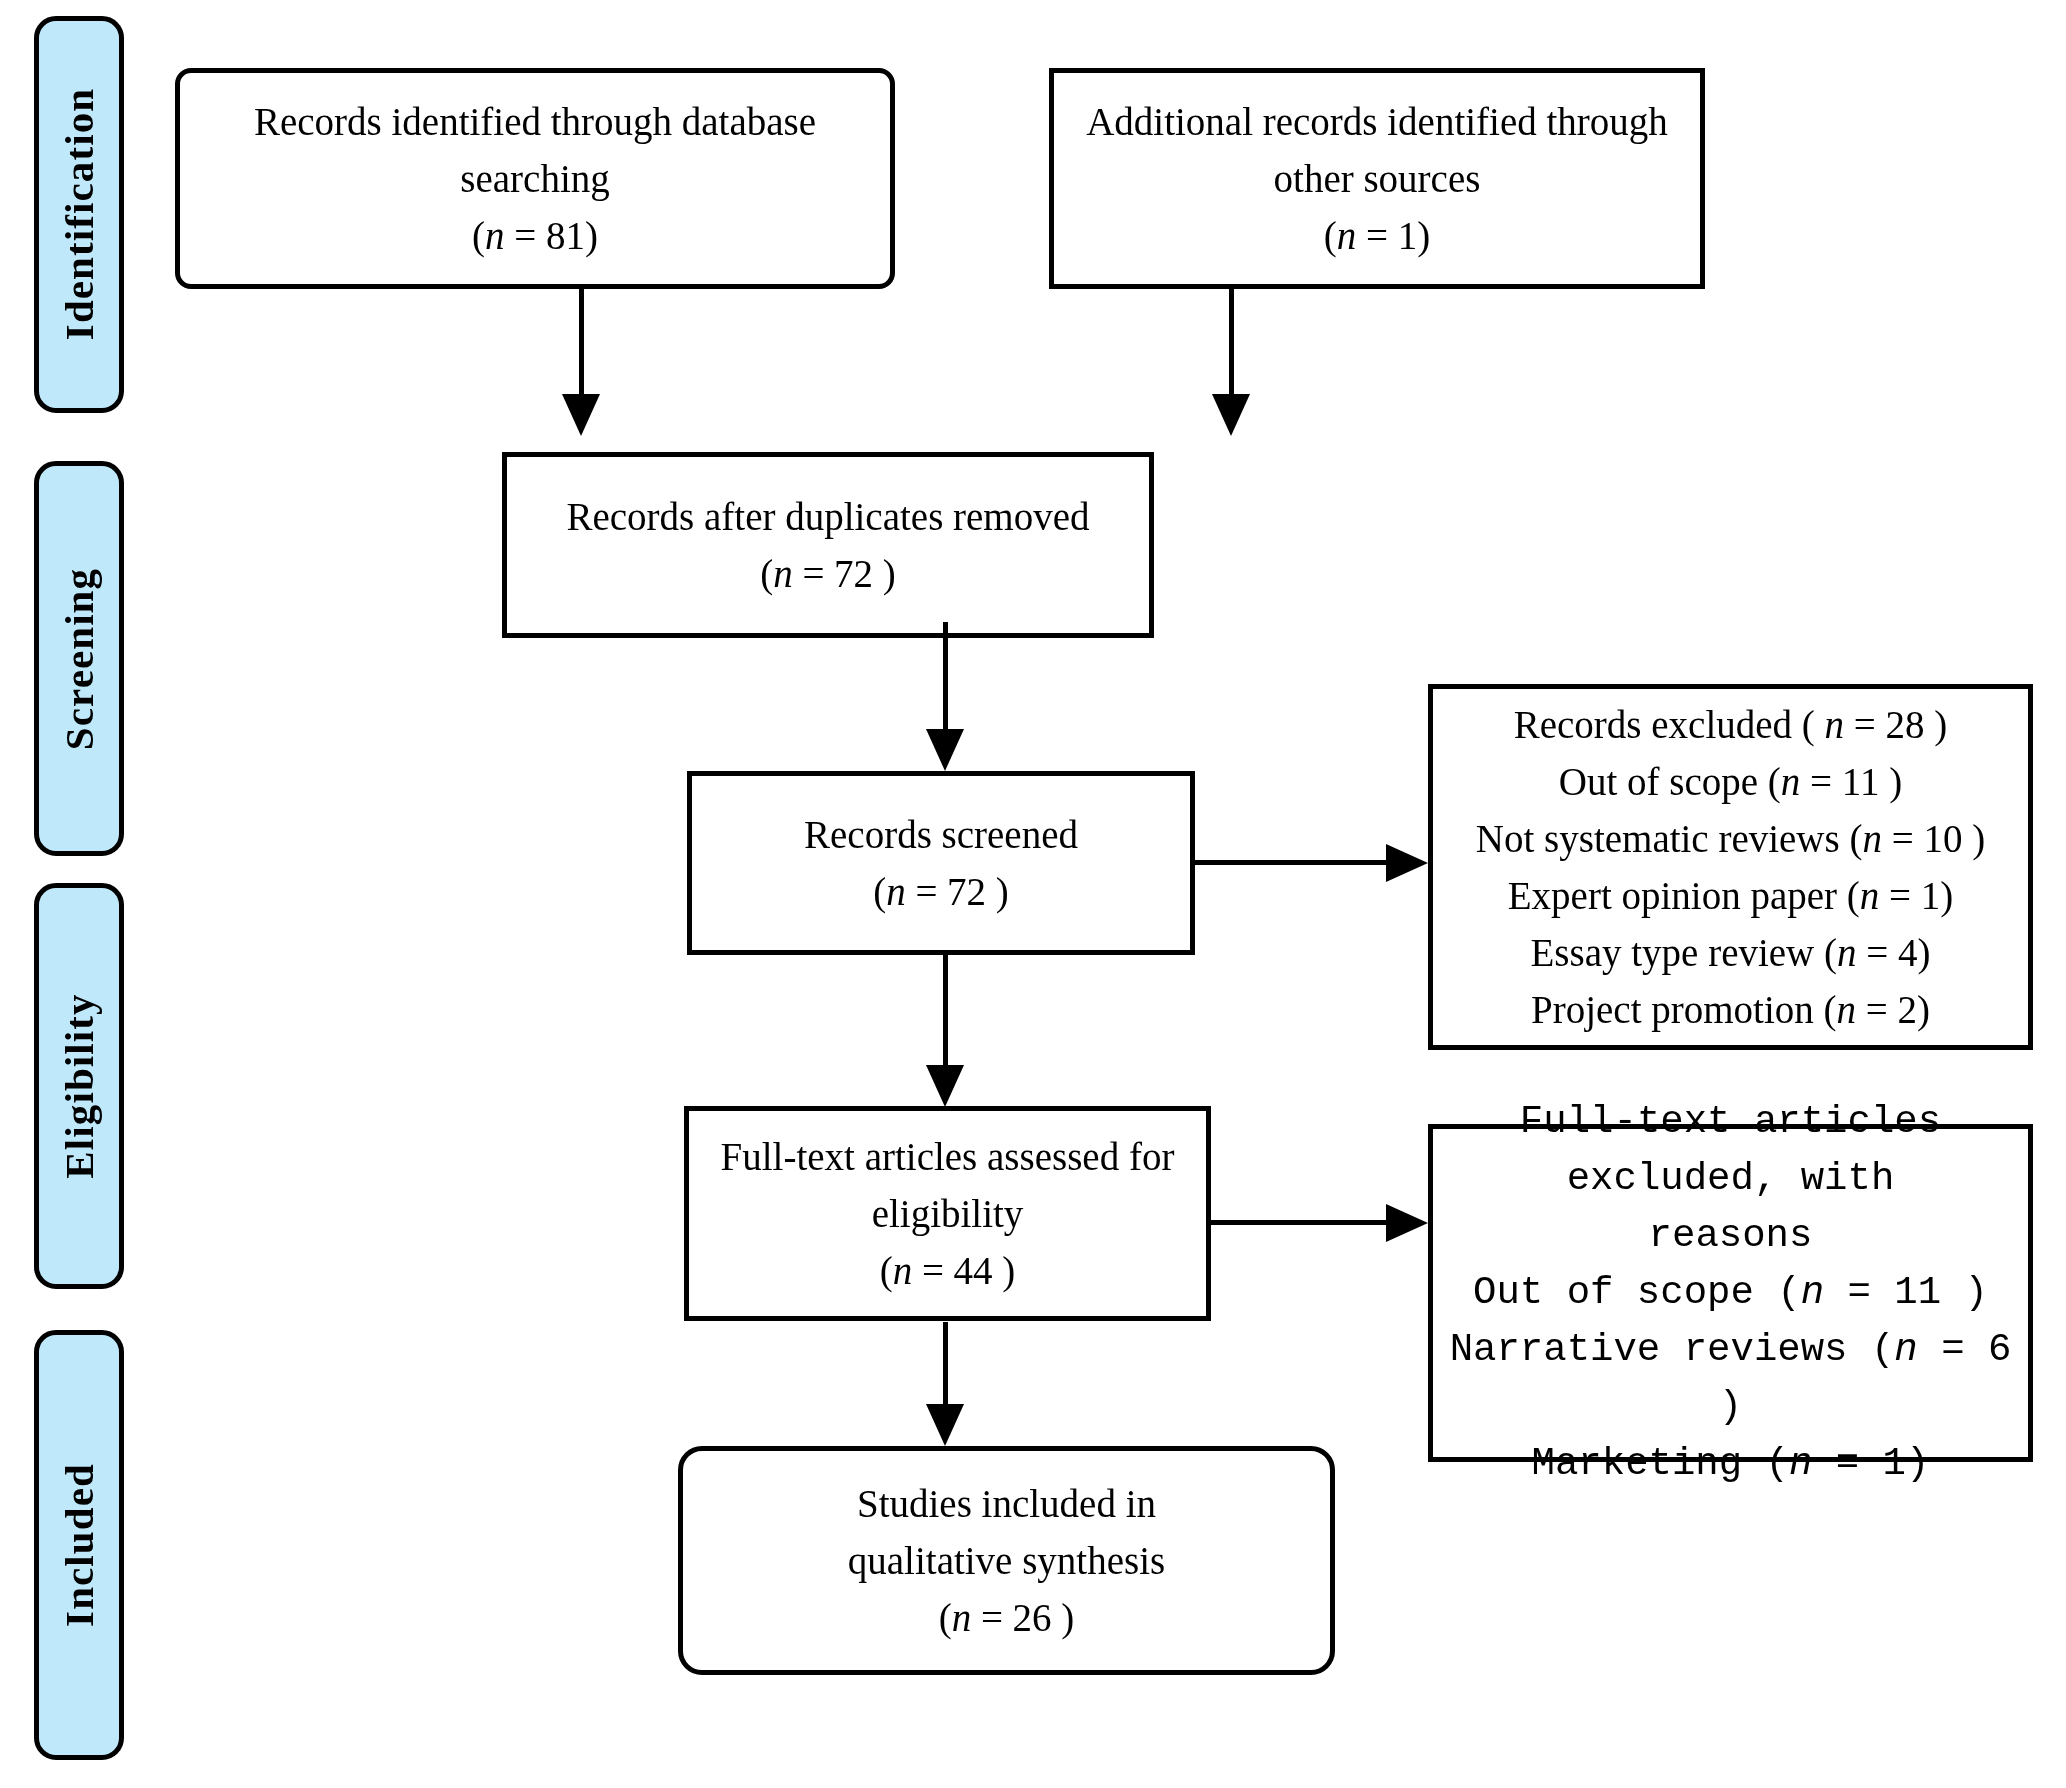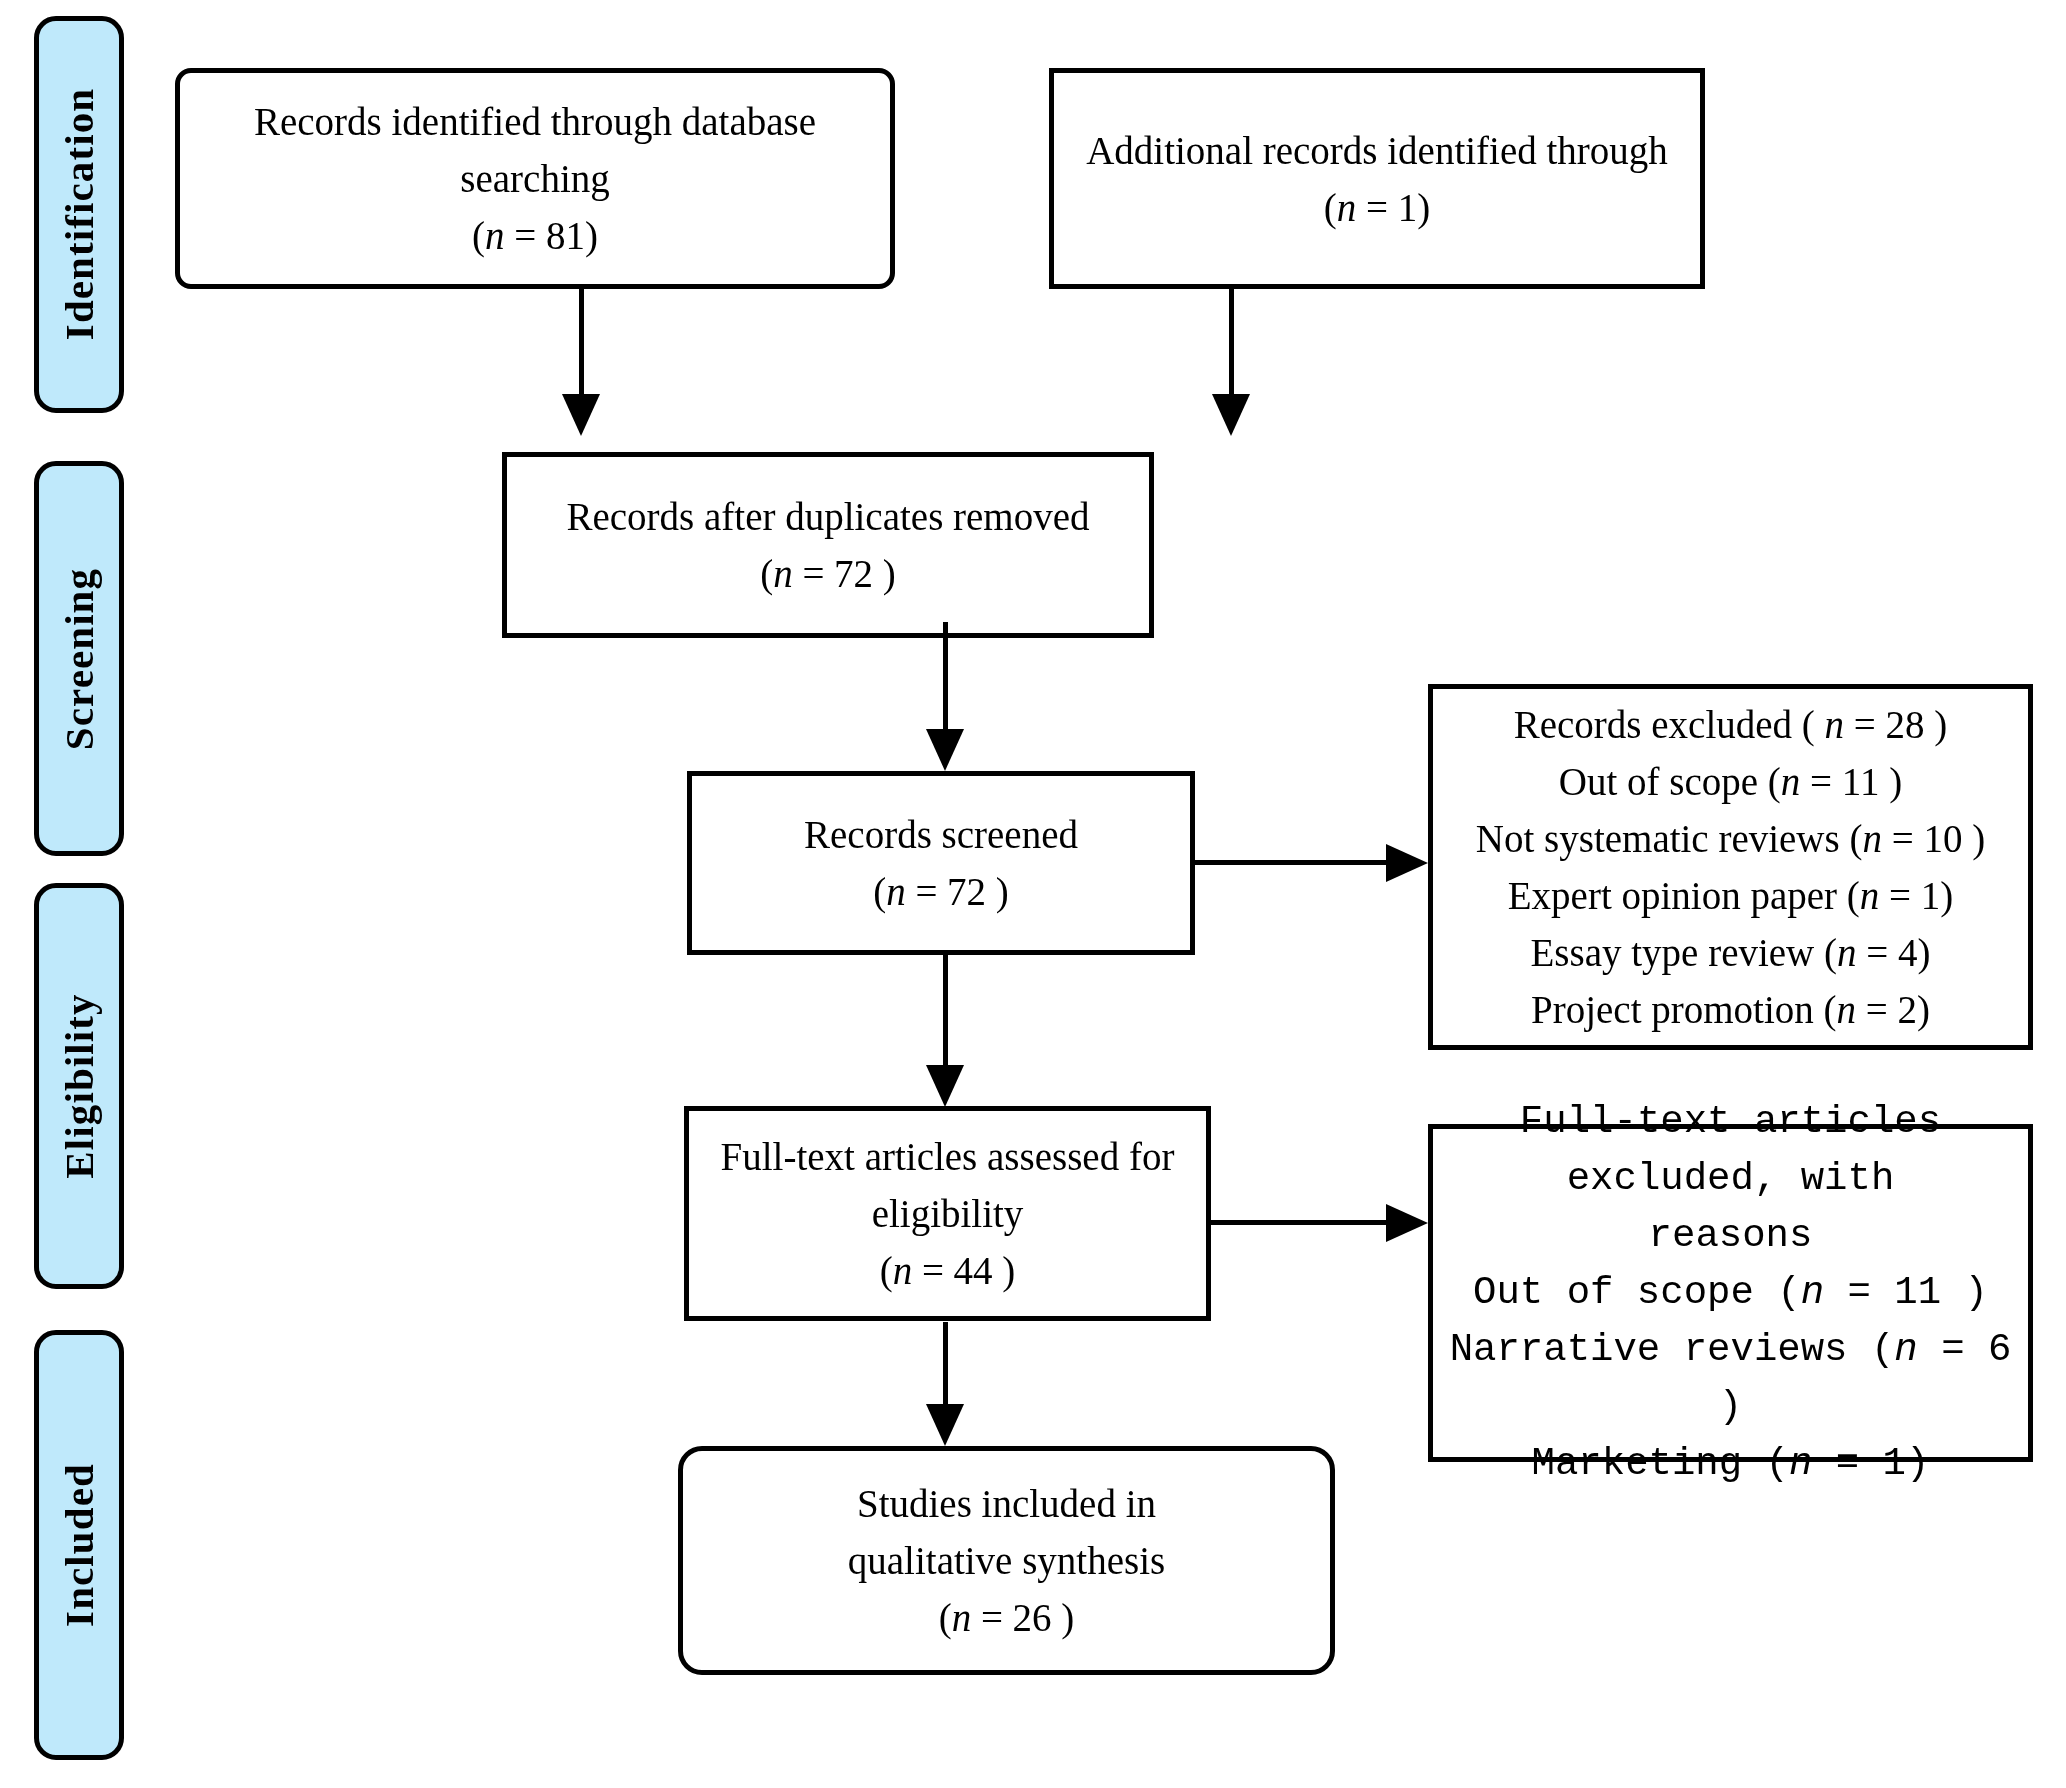--- a/index.html
+++ b/index.html
@@ -106,20 +106,21 @@
     <div class="content">
         <div class="line">Records identified through database</div>
         <div class="line">searching</div>
         <div class="line"><span>(</span><i>n</i><span> = 81)</span></div>
       </div>
   </div>
 
   <div class="fbox" style="left:1005px;top:68px;width:656px;height:221px;margin-left:44px;">
     <div class="content">
         <div class="line">Additional records identified through</div>
+        <div class="line">other sources</div>
         <div class="line"><span>(</span><i>n</i><span> = 1)</span></div>
       </div>
   </div>
 
   <div class="fbox" style="left:502px;top:452px;width:652px;height:186px;">
     <div class="content">
         <div class="line">Records after duplicates removed</div>
         <div class="line"><span>(</span><i>n</i><span> = 72 )</span></div>
       </div>
   </div>

